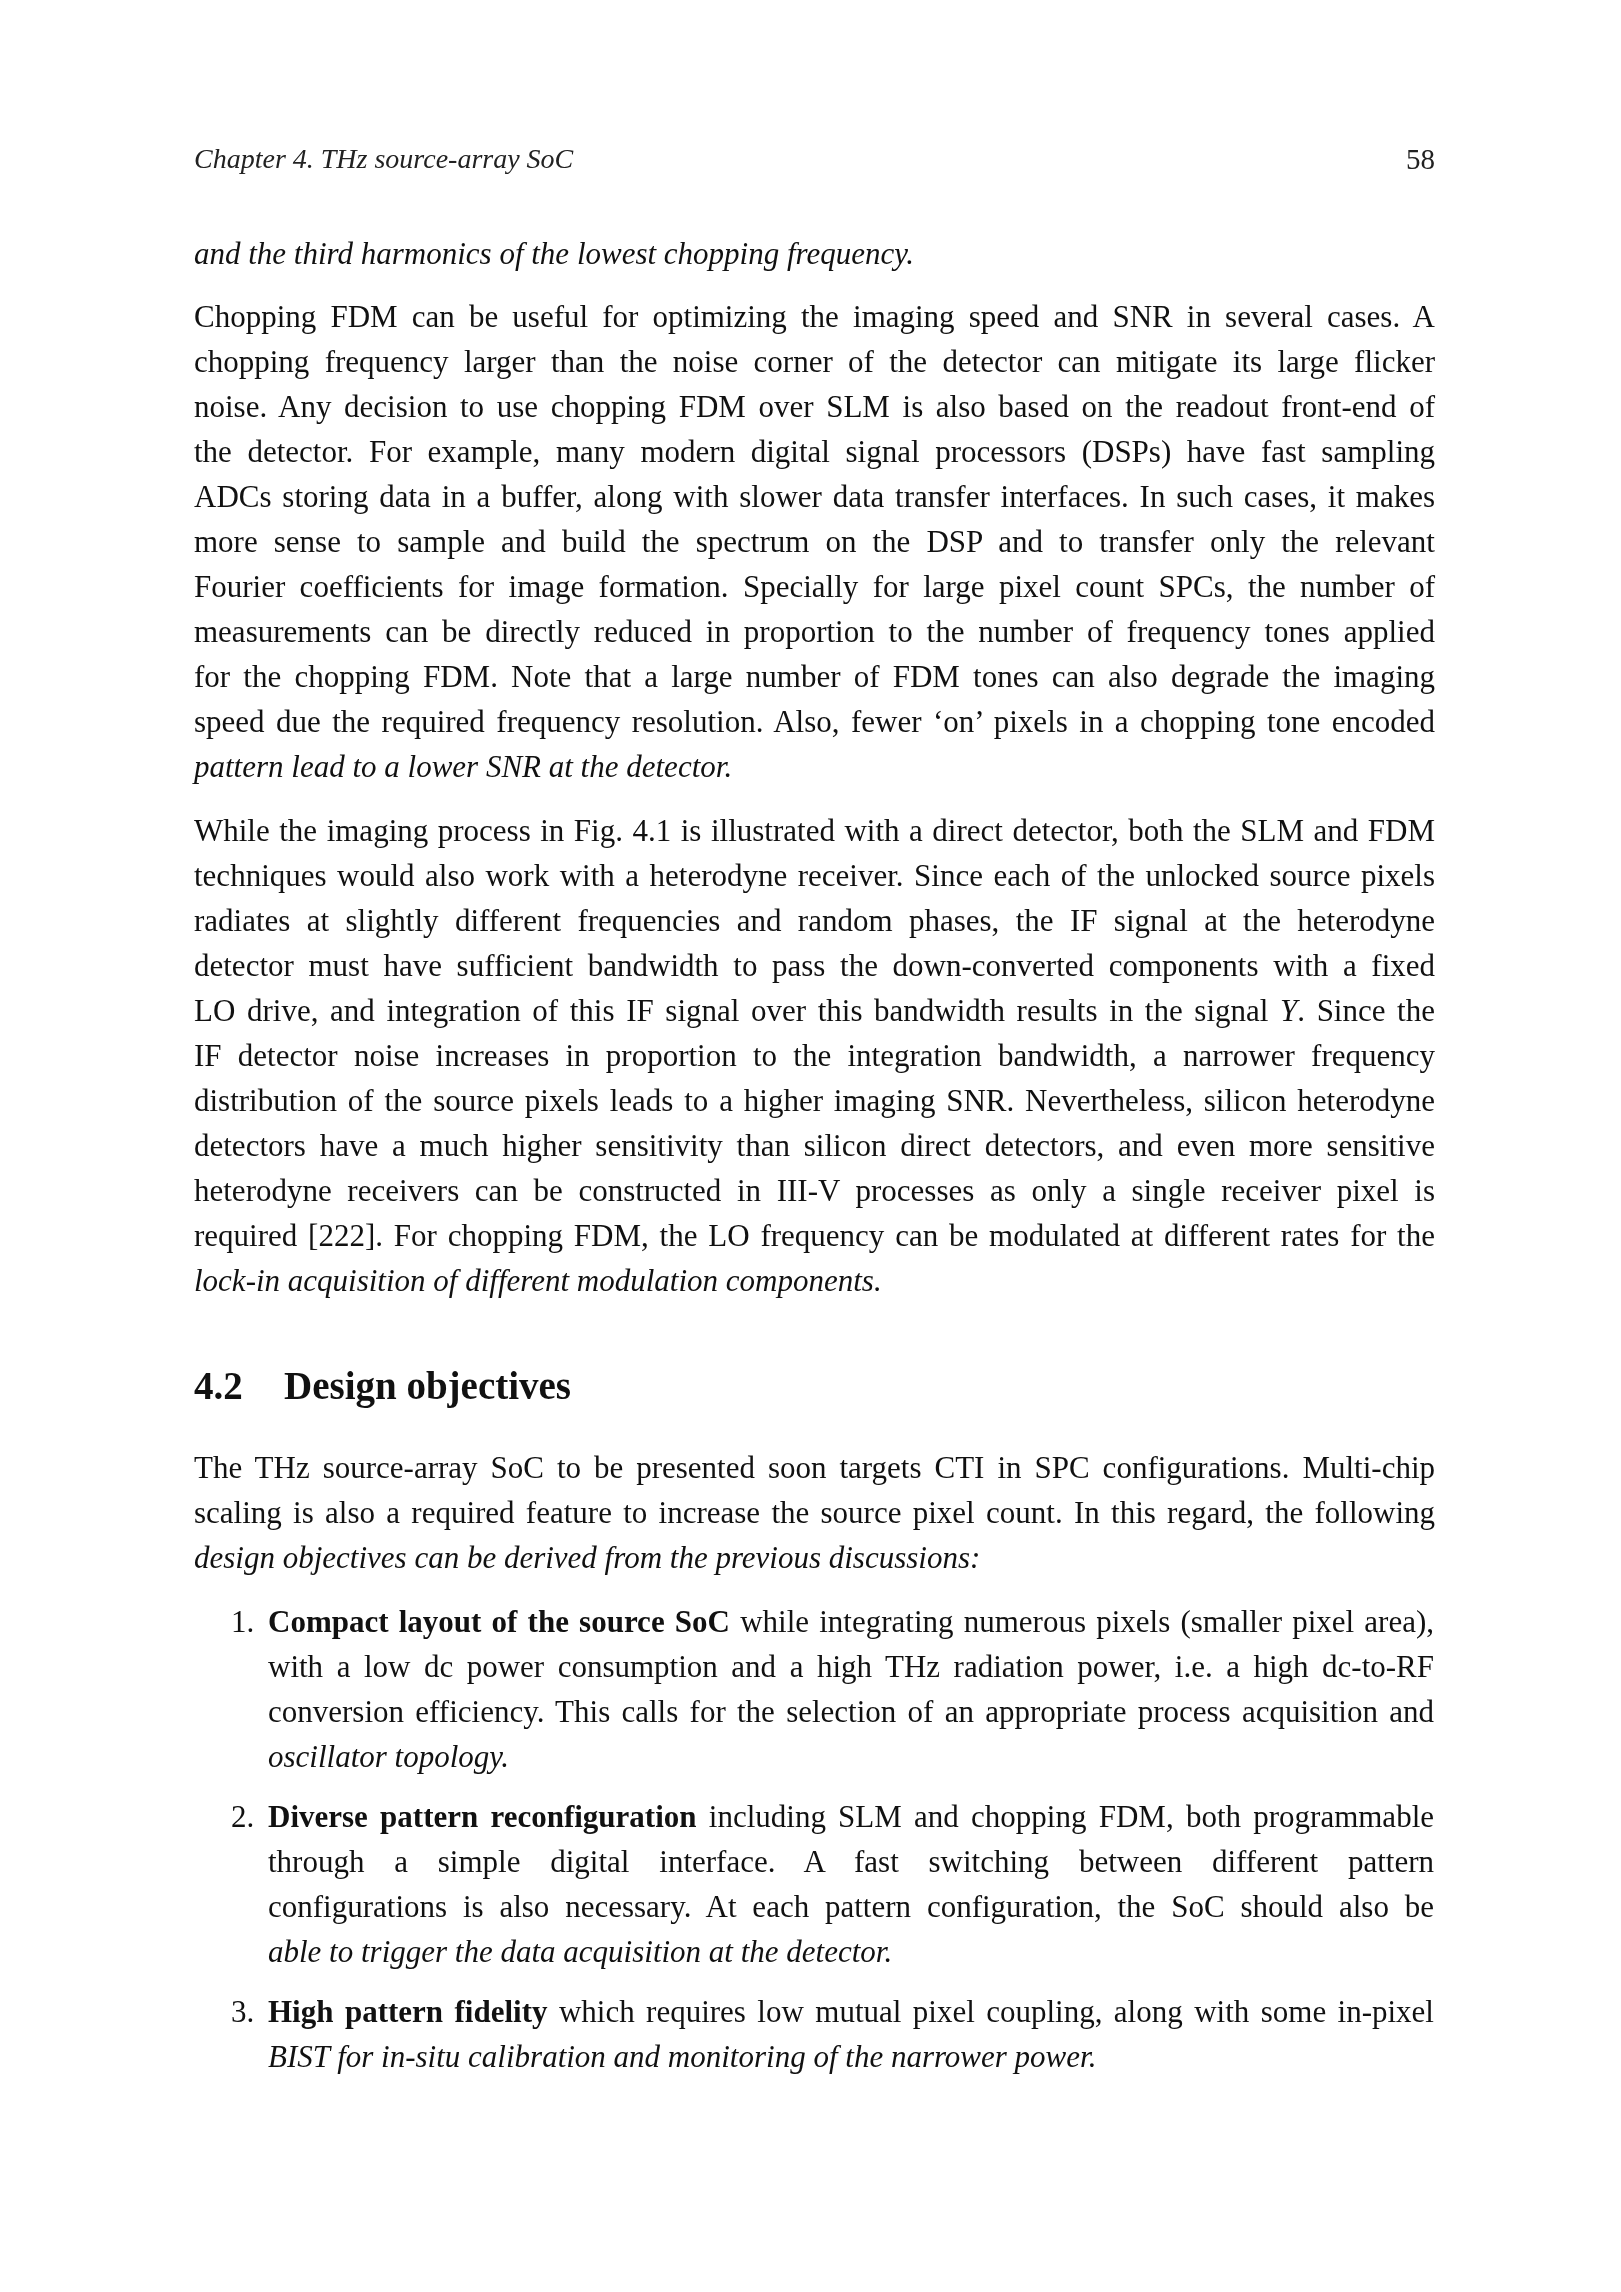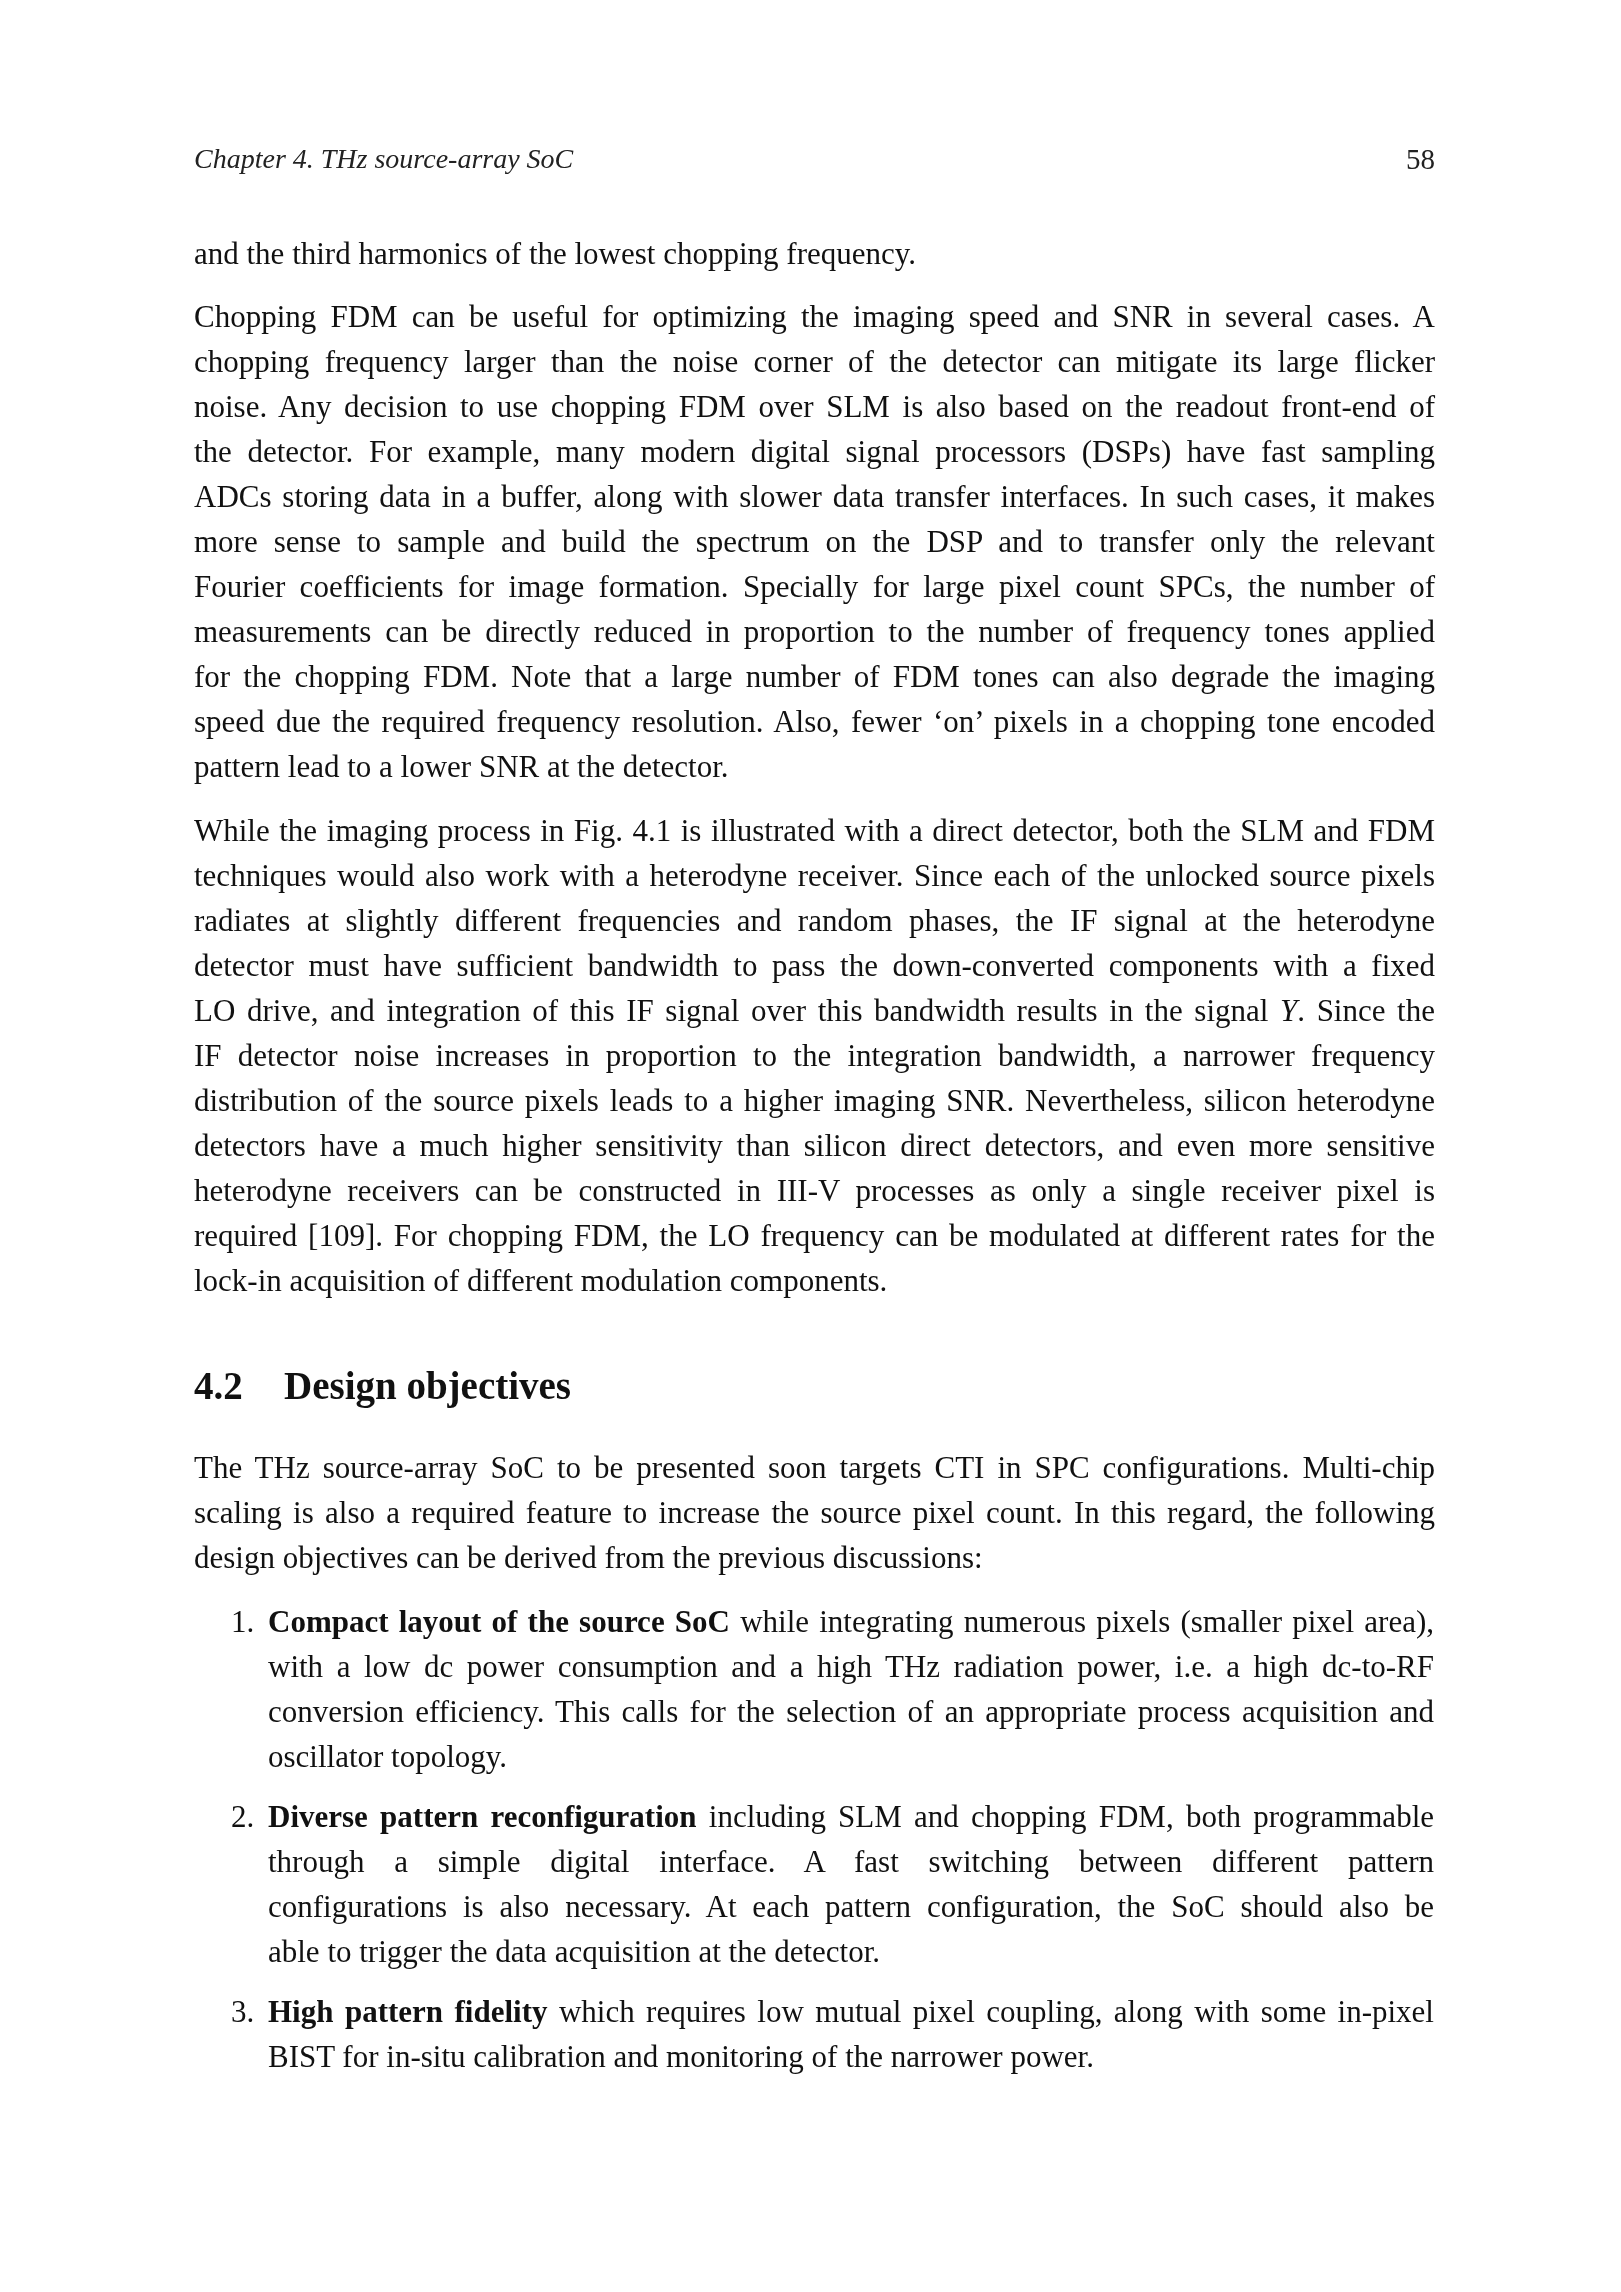--- a/index.html
+++ b/index.html
@@ -5,21 +5,21 @@
   html, body { margin: 0; padding: 0; background: #ffffff; }
   body { width: 1621px; height: 2293px; position: relative; overflow: hidden;
          font-family: "DejaVu Serif", "Liberation Serif", serif; color: #111; }
   .page { position: absolute; left: 194px; top: 0; width: 1241px; }
   .header { position: absolute; top: 143px; left: 0; width: 1241px; height: 39px;
             font-size: 26.5px; font-style: italic; color: #222; }
   .header .title { position: absolute; left: 0; top: 0; font-family: "Liberation Serif", serif; font-size: 28px; }
   .header .num { position: absolute; right: 0; top: 0; font-style: normal; font-family: "Liberation Serif", serif; font-size: 29px; }
   .para { position: absolute; left: 0; width: 1241px; font-family: "Liberation Serif", serif; font-size: 31px; }
   .line { display: block; height: 45px; line-height: 45px; text-align: justify; text-align-last: justify; white-space: nowrap; overflow: visible; }
-  .line.last { text-align-last: left; }
+  .line.last { text-align-last: left; font-style: italic; }
   .line span.j { display: inline-block; width: 100%; text-align: justify; text-align-last: justify; white-space: normal; }
   .line.last span.j { text-align-last: left; }
   h2.section { position: absolute; left: 0; top: 1360px; margin: 0; font-family: "Liberation Serif", serif;
                font-weight: bold; font-size: 39px; line-height: 51px; }
   h2.section .num { display: inline-block; width: 90px; }
   .list { position: absolute; left: 0; width: 1241px; font-family: "Liberation Serif", serif; font-size: 31px; }
   .item { position: absolute; left: 0; width: 1241px; }
   .item .marker { position: absolute; left: 37px; top: 0; line-height: 45px; }
   .item .body { position: absolute; left: 74px; width: 1166px; }
   b { font-weight: bold; }
@@ -54,21 +54,21 @@
   <div class="para" style="top:808px;">
       <span class="line"><span class="j">While the imaging process in Fig. 4.1 is illustrated with a direct detector, both the SLM and FDM</span></span>
       <span class="line"><span class="j">techniques would also work with a heterodyne receiver. Since each of the unlocked source pixels</span></span>
       <span class="line"><span class="j">radiates at slightly different frequencies and random phases, the IF signal at the heterodyne</span></span>
       <span class="line"><span class="j">detector must have sufficient bandwidth to pass the down-converted components with a fixed</span></span>
       <span class="line"><span class="j">LO drive, and integration of this IF signal over this bandwidth results in the signal <i class="math">Y</i>. Since the</span></span>
       <span class="line"><span class="j">IF detector noise increases in proportion to the integration bandwidth, a narrower frequency</span></span>
       <span class="line"><span class="j">distribution of the source pixels leads to a higher imaging SNR. Nevertheless, silicon heterodyne</span></span>
       <span class="line"><span class="j">detectors have a much higher sensitivity than silicon direct detectors, and even more sensitive</span></span>
       <span class="line"><span class="j">heterodyne receivers can be constructed in III-V processes as only a single receiver pixel is</span></span>
-      <span class="line"><span class="j">required [109]. For chopping FDM, the LO frequency can be modulated at different rates for the</span></span>
+      <span class="line"><span class="j">required [222]. For chopping FDM, the LO frequency can be modulated at different rates for the</span></span>
       <span class="line last"><span class="j">lock-in acquisition of different modulation components.</span></span>
     </div>
 
   <h2 class="section">
     <span class="num">4.2</span><span>Design objectives</span>
   </h2>
 
   <div class="para" style="top:1445px;">
       <span class="line"><span class="j">The THz source-array SoC to be presented soon targets CTI in SPC configurations. Multi-chip</span></span>
       <span class="line"><span class="j">scaling is also a required feature to increase the source pixel count. In this regard, the following</span></span>

